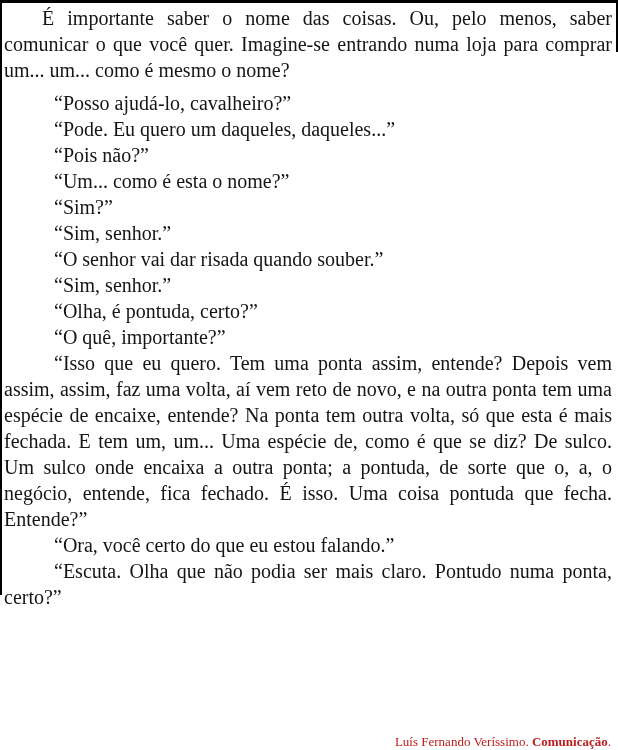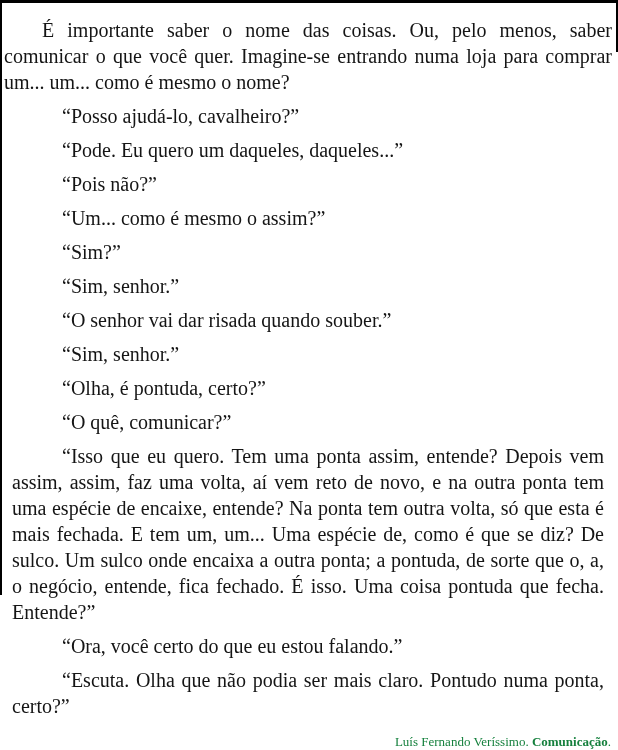--- a/index.html
+++ b/index.html
@@ -38,60 +38,60 @@
     background: #000000;
   }
   .text-block {
     position: absolute;
     top: 5px;
     left: 4px;
     right: 6px;
     text-align: justify;
   }
   .intro {
-    margin: 12px 0 7px 0;
+    margin: 0 0 7px 0;
     text-indent: 38px;
   }
   .dialogue {
-    margin: 8px;
+    margin: 0;
     text-indent: 50px;
   }
   .attribution {
     position: absolute;
     right: 7px;
     bottom: 1px;
     font-size: 13px;
     line-height: 15px;
     text-align: right;
-    color: #15803d;
+    color: #b91c1c;
     white-space: nowrap;
   }
   .attribution .title {
     font-weight: bold;
   }
 </style>
 </head>
 <body>
 
 <div class="page">
   <div class="border-top"></div>
   <div class="border-left"></div>
   <div class="border-right"></div>
 
   <div class="text-block">
     <p class="intro">É importante saber o nome das coisas. Ou, pelo menos, saber comunicar o que você quer. Imagine-se entrando numa loja para comprar um... um... como é mesmo o nome?</p>
     <p class="dialogue">“Posso ajudá-lo, cavalheiro?”</p>
     <p class="dialogue">“Pode. Eu quero um daqueles, daqueles...”</p>
     <p class="dialogue">“Pois não?”</p>
-    <p class="dialogue">“Um... como é mesmo o assim?”</p>
+    <p class="dialogue">“Um... como é esta o nome?”</p>
     <p class="dialogue">“Sim?”</p>
     <p class="dialogue">“Sim, senhor.”</p>
     <p class="dialogue">“O senhor vai dar risada quando souber.”</p>
     <p class="dialogue">“Sim, senhor.”</p>
     <p class="dialogue">“Olha, é pontuda, certo?”</p>
-    <p class="dialogue">“O quê, comunicar?”</p>
+    <p class="dialogue">“O quê, importante?”</p>
     <p class="dialogue">“Isso que eu quero. Tem uma ponta assim, entende? Depois vem assim, assim, faz uma volta, aí vem reto de novo, e na outra ponta tem uma espécie de encaixe, entende? Na ponta tem outra volta, só que esta é mais fechada. E tem um, um... Uma espécie de, como é que se diz? De sulco. Um sulco onde encaixa a outra ponta; a pontuda, de sorte que o, a, o negócio, entende, fica fechado. É isso. Uma coisa pontuda que fecha. Entende?”</p>
     <p class="dialogue">“Ora, você certo do que eu estou falando.”</p>
     <p class="dialogue">“Escuta. Olha que não podia ser mais claro. Pontudo numa ponta, certo?”</p>
   </div>
 
   <div class="attribution"><span>Luís Fernando Veríssimo. </span><span class="title">Comunicação</span><span>.</span></div>
 </div>
 
 </body></html>

